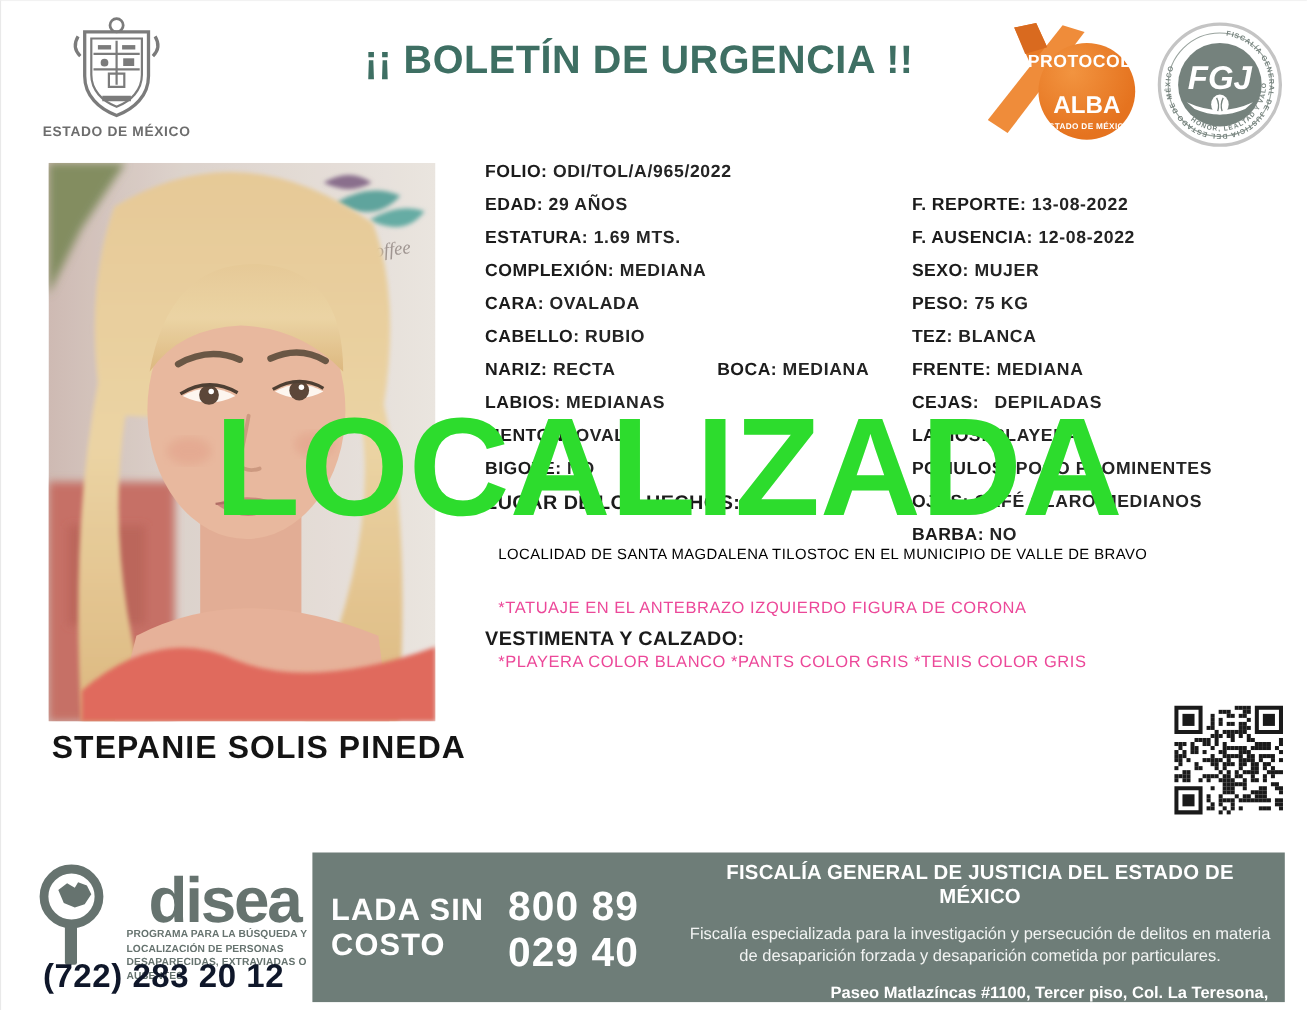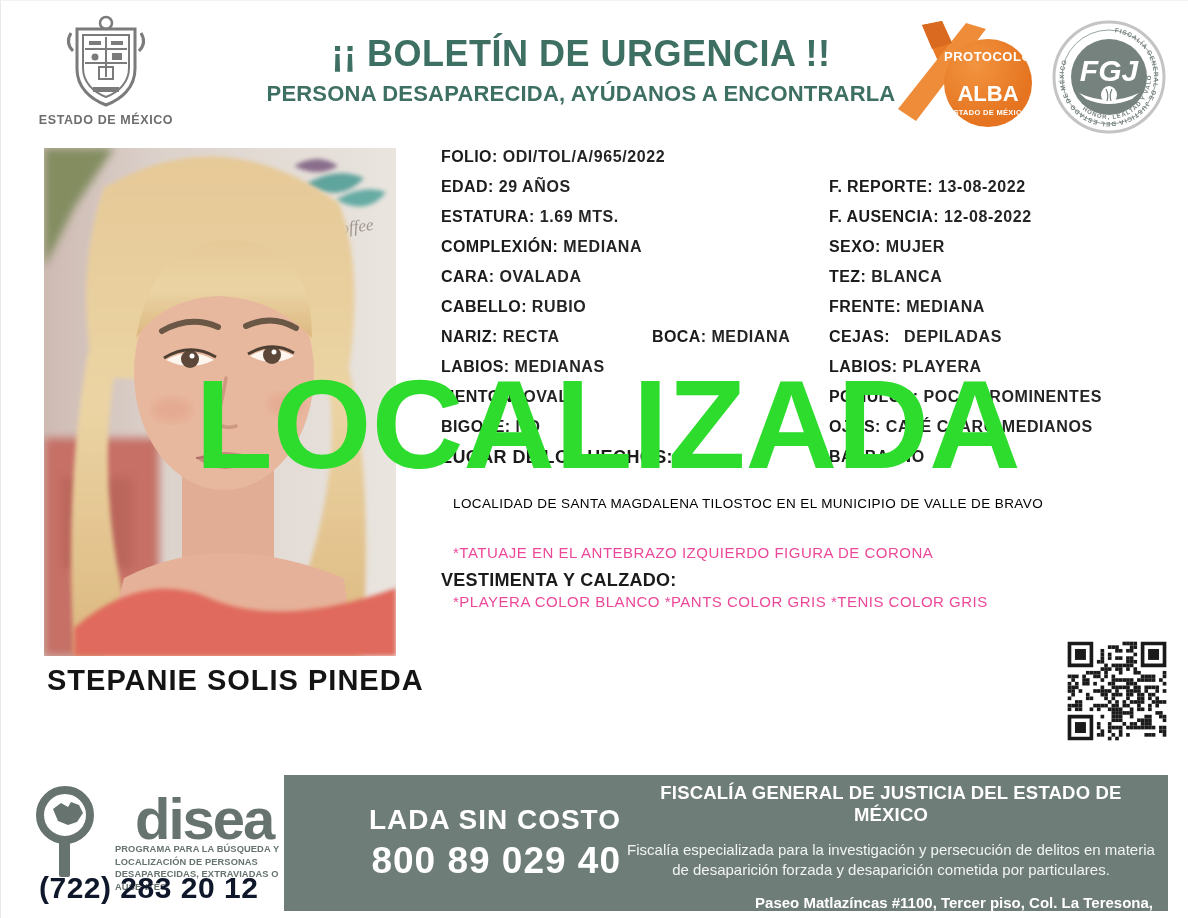--- a/index.html
+++ b/index.html
@@ -10,21 +10,21 @@
   .state-logo{position:absolute;left:30px;top:14px;width:150px;text-align:center;}
   .state-logo svg{display:block;margin:0 auto;}
   .state-caption{margin-top:2px;font-size:12.5px;font-weight:bold;color:#6d6d6d;letter-spacing:.6px;}
   .title-block{position:absolute;left:240px;top:32px;width:680px;text-align:center;}
   .main-title{font-size:36px;font-weight:bold;color:#3e6f63;letter-spacing:.5px;}
   .sub-title{margin-top:6px;font-size:22px;font-weight:bold;color:#3e6f63;letter-spacing:.2px;}
   .alba-logo{position:absolute;left:893px;top:16px;width:145px;height:115px;}
   .alba-circle{position:absolute;left:50px;top:22px;width:88px;height:88px;border-radius:50%;
                background:radial-gradient(circle at 35% 30%,#f29440,#e5731f 70%);
                display:flex;flex-direction:column;align-items:center;justify-content:center;color:#fff;text-align:center;}
-  .alba-l1{font-size:13px;font-weight:bold;letter-spacing:.5px;}
+  .alba-l1{font-size:16px;font-weight:bold;letter-spacing:.5px;}
   .alba-l2{font-size:22px;font-weight:bold;line-height:1;margin-top:19px;}
   .alba-l3{font-size:7.5px;font-weight:bold;margin-top:3px;letter-spacing:.3px;}
   .fgj-logo{position:absolute;left:1050px;top:18px;width:116px;height:116px;}
 
   
   .photo{position:absolute;left:43px;top:147px;width:352px;height:508px;overflow:hidden;}
 
   
   .col{position:absolute;font-size:16px;}
   .col-left{left:440px;top:141px;width:390px;}
@@ -40,22 +40,22 @@
   
   .watermark{position:absolute;left:0;top:360px;width:100%;text-align:center;z-index:9;pointer-events:none;padding-left:13px;}
   .watermark span{display:inline-block;font-size:127px;line-height:1;font-weight:bold;color:#2ddc2d;letter-spacing:0;}
 
   
   .person-name{position:absolute;left:46px;top:663px;font-size:29px;font-weight:bold;letter-spacing:1px;color:#141414;}
   .qr{position:absolute;left:1063px;top:637px;width:106px;height:106px;}
 
   
   .footer-box{position:absolute;left:283px;top:774px;width:884px;height:136px;background:#6e7d78;}
-  .lada{position:absolute;left:300px;top:774px;width:320px;height:136px;display:flex;flex-direction:column;
-        align-items:flex-end;justify-content:center;color:#fff;z-index:2;}
+  .lada{position:absolute;left:300px;top:774px;width:320px;height:136px;display:flex;
+        align-items:center;justify-content:center;color:#fff;z-index:2;}
   .lada-1{font-size:28px;font-weight:bold;letter-spacing:1px;}
   .lada-2{font-size:37px;font-weight:bold;letter-spacing:1px;margin-top:4px;}
   .fiscalia{position:absolute;left:620px;top:781px;width:540px;height:126px;color:#fff;z-index:2;}
   .fis-title{font-size:18.5px;font-weight:bold;text-align:center;letter-spacing:.2px;}
   .fis-desc{margin-top:14px;font-size:15px;text-align:center;line-height:1.35;color:#f2f4f3;}
   .fis-addr{margin-top:12px;font-size:15px;font-weight:bold;text-align:right;line-height:1.3;padding-right:8px;}
   .odisea{position:absolute;left:30px;top:778px;width:250px;height:132px;color:#66736f;}
   .odisea-word{position:absolute;left:104px;top:6px;font-size:58px;font-weight:bold;letter-spacing:-2px;color:#66736f;}
   .odisea-desc{position:absolute;left:84px;top:64px;width:190px;font-size:9.3px;font-weight:bold;line-height:1.35;letter-spacing:.1px;}
   .odisea-phone{position:absolute;left:8px;top:92px;font-size:30px;font-weight:bold;letter-spacing:.5px;color:#0f172a;}
@@ -85,21 +85,20 @@
         <rect x="49" y="38" width="10" height="7"></rect>
         <path d="M36 52 h14 v12 h-14 z" fill="none" stroke="#7b7b7b" stroke-width="2"></path>
         <path d="M30 72 h26 v5 h-26 z"></path>
       </g>
     </svg>
     <div class="state-caption">ESTADO DE MÉXICO</div>
   </div>
 
   <div class="title-block">
     <div class="main-title">¡¡ BOLETÍN DE URGENCIA !!</div>
-    <div class="sub-title">PERSONA DESAPARECIDA, AYÚDANOS A ENCONTRARLA</div>
   </div>
 
   <div class="alba-logo">
     <svg width="145" height="115" viewBox="0 0 145 115" style="position:absolute;left:0;top:0">
       <g>
         <polygon points="28,8 48,4 90,96 70,103" fill="#e87a25"></polygon>
         <polygon points="72,6 92,12 22,104 4,92" fill="#ef8c3a"></polygon>
         <polygon points="28,8 48,4 58,26 38,32" fill="#d96a1f"></polygon>
       </g>
     </svg>
@@ -214,20 +213,21 @@
     <div class="drow"><span class="dlabel">LABIOS:</span><span class="dvalue">MEDIANAS</span></div>
     <div class="drow"><span class="dlabel">MENTON:</span><span class="dvalue">OVAL</span></div>
     <div class="drow"><span class="dlabel">BIGOTE:</span><span class="dvalue">NO</span></div>
     <div class="drow"><span class="dlabel" style="font-size:18px">LUGAR DE LOS HECHOS:</span></div>
   </div>
 
   <div class="col col-right">
     <div class="drow"><span class="dlabel">F. REPORTE:</span><span class="dvalue">13-08-2022</span></div>
     <div class="drow"><span class="dlabel">F. AUSENCIA:</span><span class="dvalue">12-08-2022</span></div>
     <div class="drow"><span class="dlabel">SEXO:</span><span class="dvalue">MUJER</span></div>
+    <div class="drow"><span class="dlabel">PESO:</span><span class="dvalue">75 KG</span></div>
     <div class="drow"><span class="dlabel">TEZ:</span><span class="dvalue">BLANCA</span></div>
     <div class="drow"><span class="dlabel">FRENTE:</span><span class="dvalue">MEDIANA</span></div>
     <div class="drow"><span class="dlabel">CEJAS:</span><span class="dvalue" style="margin-left:14px">DEPILADAS</span></div>
     <div class="drow"><span class="dlabel">LABIOS:</span><span class="dvalue">PLAYERA</span></div>
     <div class="drow"><span class="dlabel">POMULOS:</span><span class="dvalue">POCO PROMINENTES</span></div>
     <div class="drow"><span class="dlabel">OJOS:</span><span class="dvalue" style="">CAFÉ CLARO MEDIANOS</span></div>
     <div class="drow"><span class="dlabel">BARBA:</span><span class="dvalue">NO</span></div>
   </div>
 
   <div class="lugar-detail">LOCALIDAD DE SANTA MAGDALENA TILOSTOC EN EL MUNICIPIO DE VALLE DE BRAVO</div>

